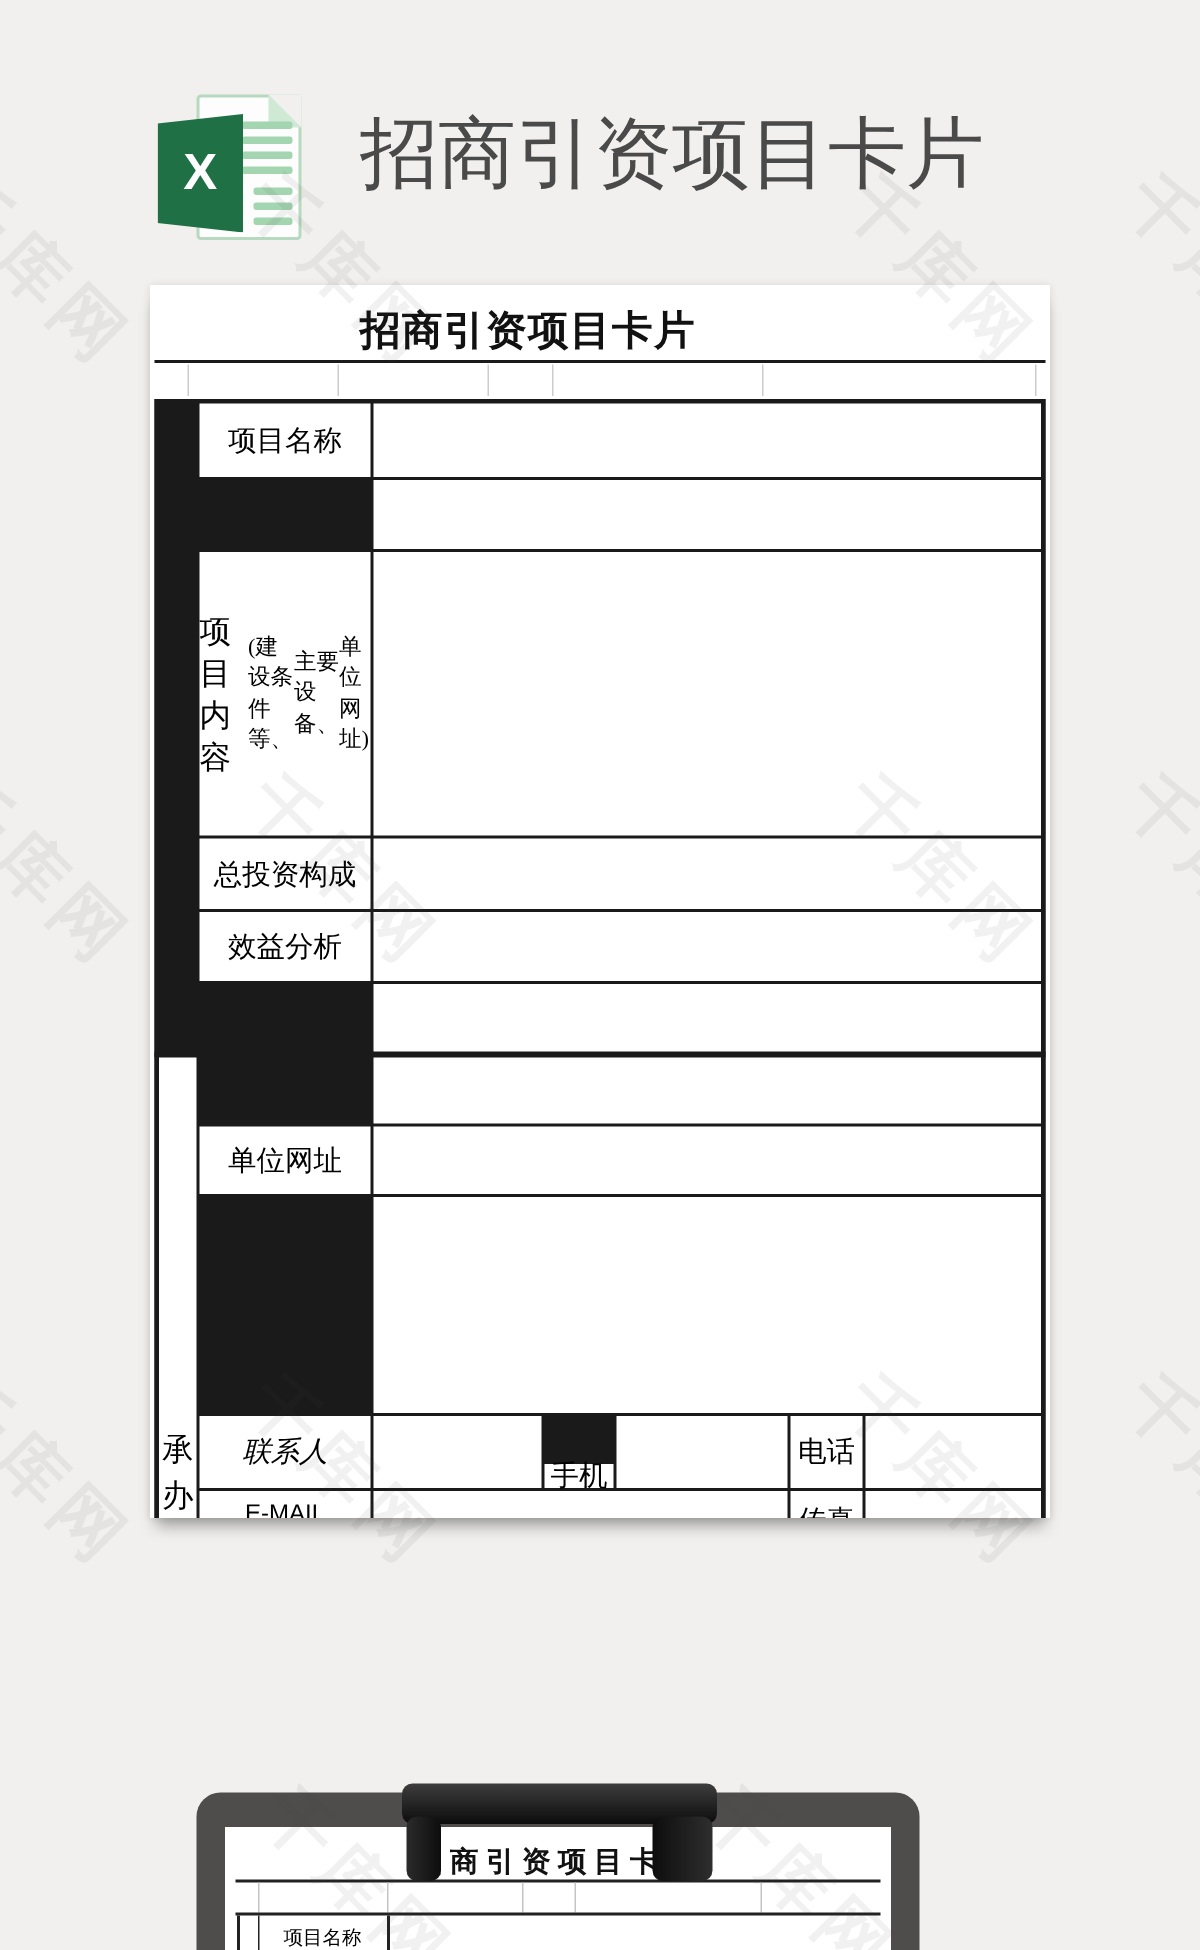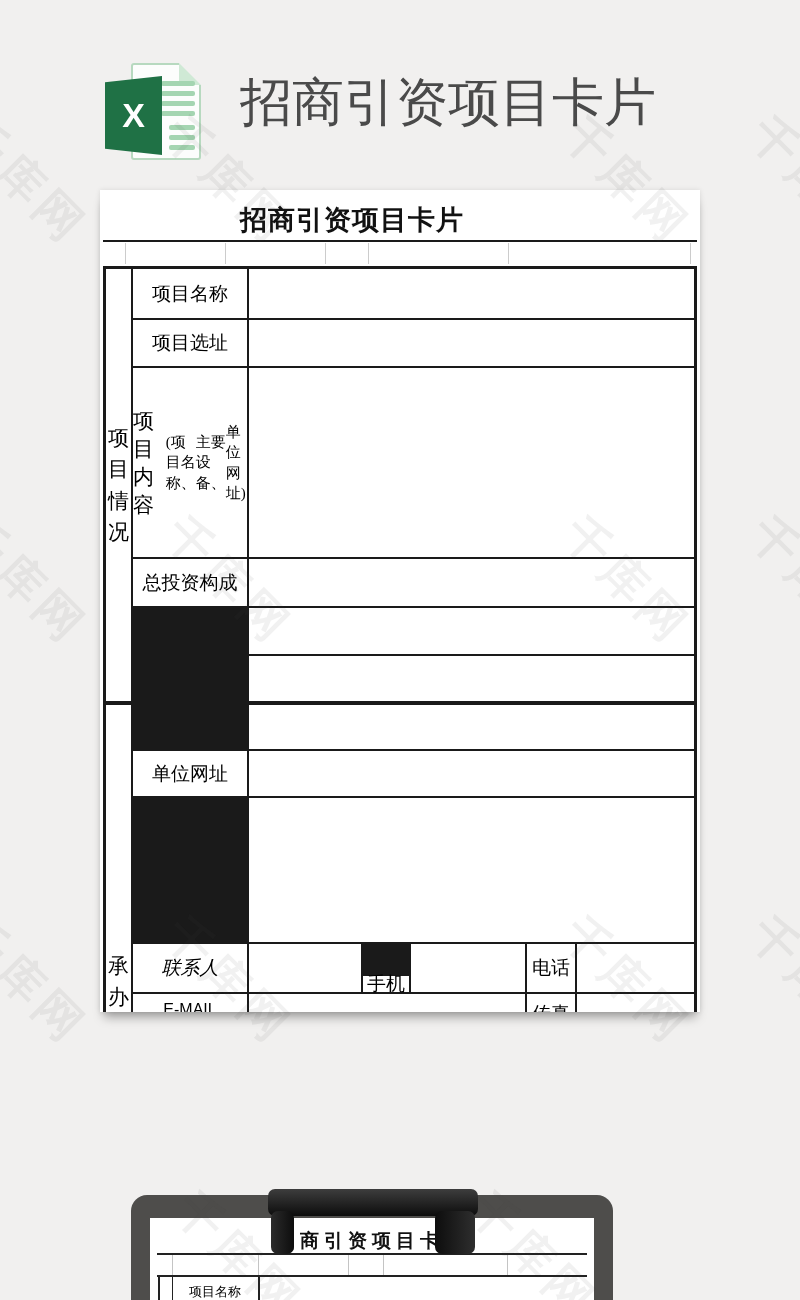--- a/index.html
+++ b/index.html
@@ -84,44 +84,41 @@
     <div class="title-rule"></div>
     <div class="gline" style="left:25px;"></div>
     <div class="gline" style="left:125px;"></div>
     <div class="gline" style="left:225px;"></div>
     <div class="gline" style="left:268px;"></div>
     <div class="gline" style="left:408px;"></div>
     <div class="gline" style="left:590px;"></div>
 
     <div class="ftable">
 
-      <div class="c vlabel" style="grid-row:1/7; grid-column:1;">
-        <span>项目情况</span>
-      </div>
       <div class="c vlabel bottom" style="grid-row:7/12; grid-column:1;">
         <span>承办方</span>
       </div>
 
       <div class="c lbl" style="grid-row:1; grid-column:2;">项目名称</div>
       <div class="c" style="grid-row:1; grid-column:3/8;"></div>
 
-      <div class="c lbl" style="grid-row:2; grid-column:2;">项目选址</div>
       <div class="c" style="grid-row:2; grid-column:3/8;"></div>
 
       <div class="c lbl-multi" style="grid-row:3; grid-column:2;">
         <div class="lbl-main">项目内容</div>
-        <div class="lbl-note">(项目名称、</div>
+        <div class="lbl-note">(建设条件等、</div>
         <div class="lbl-note">主要设备、</div>
         <div class="lbl-note">单位网址)</div>
       </div>
       <div class="c" style="grid-row:3; grid-column:3/8;"></div>
 
       <div class="c lbl" style="grid-row:4; grid-column:2;">总投资构成</div>
       <div class="c" style="grid-row:4; grid-column:3/8;"></div>
 
+      <div class="c lbl" style="grid-row:5; grid-column:2;">效益分析</div>
       <div class="c" style="grid-row:5; grid-column:3/8;"></div>
 
       <div class="c" style="grid-row:6; grid-column:3/8;"></div>
 
       <div class="c" style="grid-row:7; grid-column:3/8;"></div>
 
       <div class="c lbl" style="grid-row:8; grid-column:2;">单位网址</div>
       <div class="c" style="grid-row:8; grid-column:3/8;"></div>
 
       <div class="c" style="grid-row:9; grid-column:3/8;"></div>

